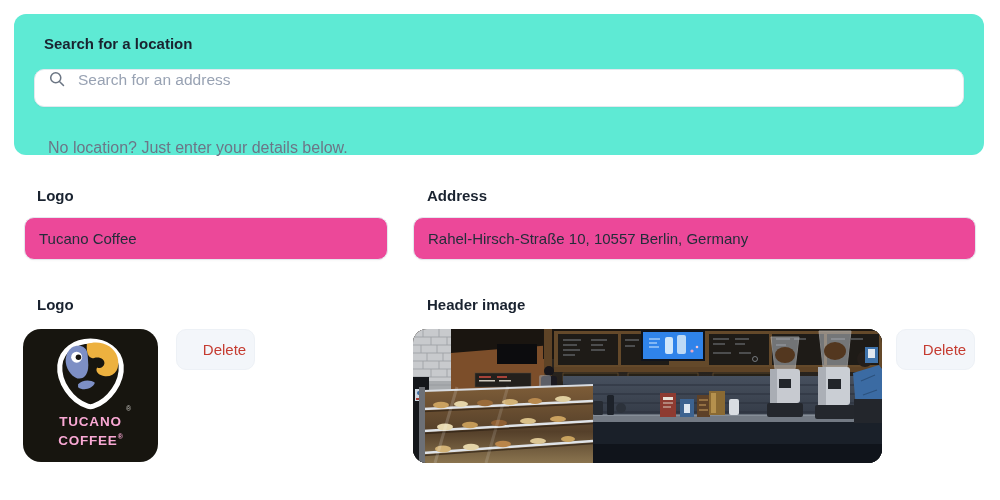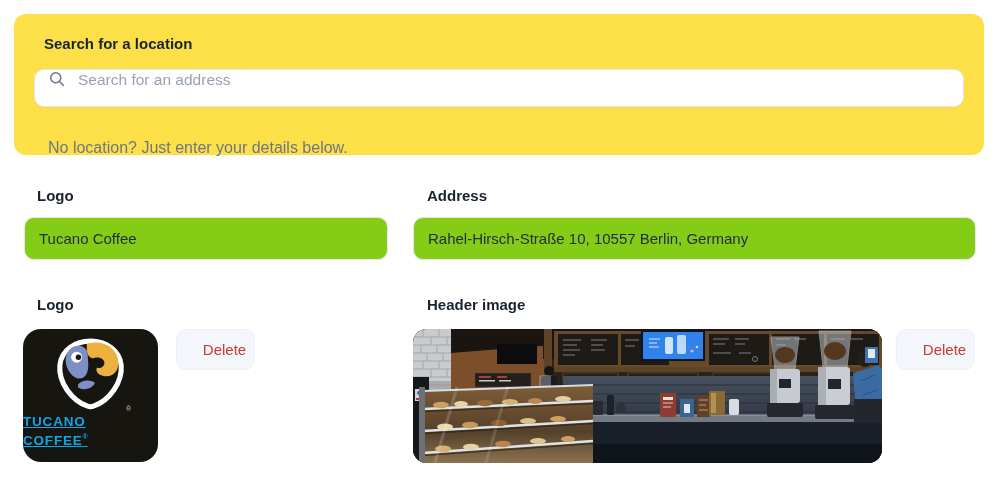--- a/index.html
+++ b/index.html
@@ -2,36 +2,36 @@
 <html><head>
 <meta charset="utf-8">
 <style>
   * { box-sizing: border-box; }
   html, body { margin: 0; padding: 0; background: #ffffff; }
   body { font-family: "Liberation Sans", sans-serif; }
   .page { position: relative; width: 1000px; height: 500px; background: #fff; overflow: hidden; }
 
   
   .search-card { position: absolute; left: 14px; top: 14px; width: 970px; height: 141px;
-                 background: #fde047; border-radius: 12px; }
+                 background: #5eead4; border-radius: 12px; }
   .search-card-title { position: absolute; left: 30px; top: 21px; margin: 0;
                        font-size: 15px; font-weight: 700; color: #1a2330; }
   .search-box { position: absolute; left: 20px; top: 55px; width: 930px; height: 38px;
                 background: #fff; border: 1px solid #e3e8ee; border-radius: 10px;
                 display: flex; align-items: flex-start; padding: 0 13px; box-shadow: 0 1px 2px rgba(16,24,40,.03); }
   .search-box svg { flex: 0 0 auto; margin-right: 10px; }
   .search-box input { flex: 1; border: none; outline: none; background: transparent;
                       font-family: inherit; font-size: 15.5px; color: #2a3342; }
   .search-box input::placeholder { color: #98a2b3; }
   .search-helper { position: absolute; left: 34px; top: 125px; margin: 0;
                    font-size: 16px; color: #6c7687; }
 
   
   .field-label { position: absolute; font-size: 15px; font-weight: 700; color: #1a2330; }
-  .text-input { position: absolute; height: 43px; background: #84cc16; border: 1px solid #e3e8ee;
+  .text-input { position: absolute; height: 43px; background: #ec4899; border: 1px solid #e3e8ee;
                 border-radius: 10px; padding: 0 14px; font-family: inherit; font-size: 15px;
                 color: #242d3a; outline: none; box-shadow: 0 1px 2px rgba(16,24,40,.03); }
   #name-label { left: 37px; top: 187px; }
   #name-input { left: 24px; top: 217px; width: 364px; }
   #address-label { left: 427px; top: 187px; }
   #address-input { left: 413px; top: 217px; width: 563px; }
   #logo-label { left: 37px; top: 296px; }
   #header-label { left: 427px; top: 296px; }
 
   
@@ -39,23 +39,23 @@
                 background: #f3f6fa; border: 1px solid #edf1f6; color: #c53b30;
                 font-family: inherit; font-size: 15px; font-weight: 500; cursor: pointer; padding-left: 24px; }
   #logo-delete { left: 176px; top: 329px; }
   #header-delete { left: 896px; top: 329px; }
 
   
   .logo-box { position: absolute; left: 23px; top: 329px; width: 135px; height: 133px;
               background: #17150f; border-radius: 18px; overflow: hidden; }
   .logo-box svg { position: absolute; left: 31px; top: 8px; }
   .emblem-reg { position: absolute; left: 103px; top: 76px; font-size: 7px; color: #c9c7c2; }
-  .brand { position: absolute; left: 0; top: 85px; width: 100%; text-align: left;
-           color: #0ea5e9; font-weight: 800; font-size: 13.5px; line-height: 15px;
-           letter-spacing: 0.8px; text-decoration: underline; }
+  .brand { position: absolute; left: 0; top: 85px; width: 100%; text-align: center;
+           color: #f9a8d4; font-weight: 800; font-size: 13.5px; line-height: 15px;
+           letter-spacing: 0.8px; }
   .brand .reg { font-size: 7px; vertical-align: super; letter-spacing: 0; }
 
   
   .header-box { position: absolute; left: 413px; top: 329px; width: 469px; height: 134px;
                 border-radius: 14px; overflow: hidden; background: #1a1713; }
   .header-box svg { display: block; width: 100%; height: 100%; }
 </style>
 </head>
 <body>
 

